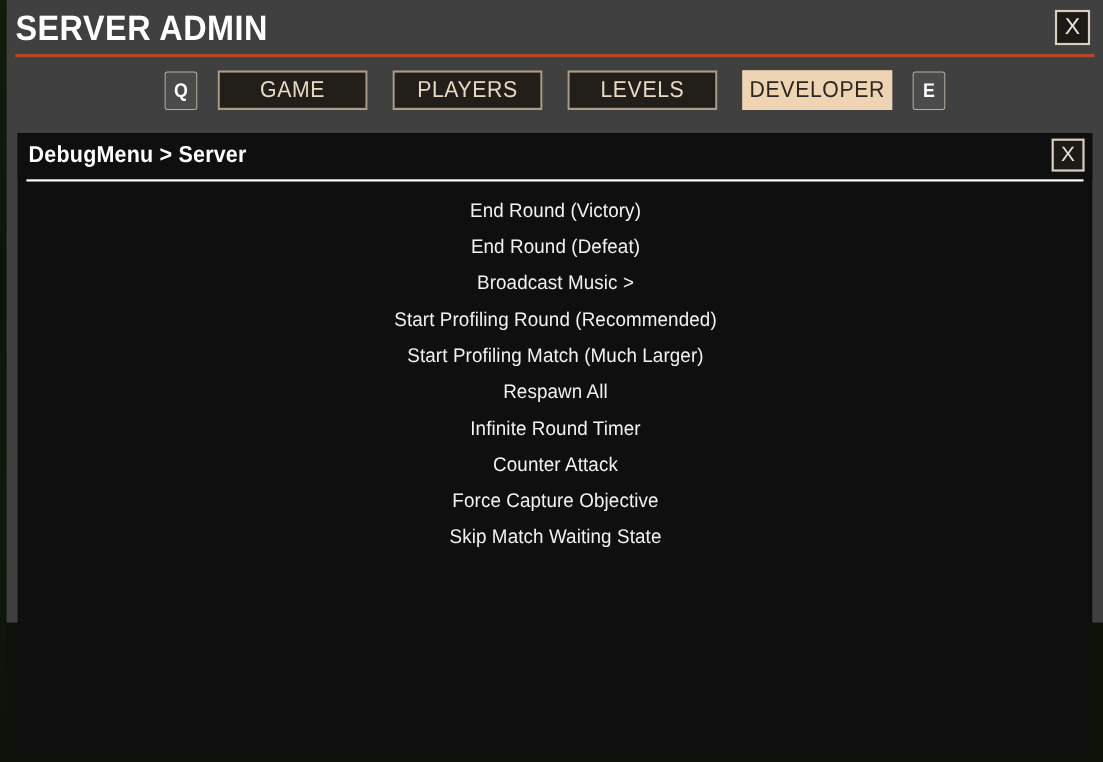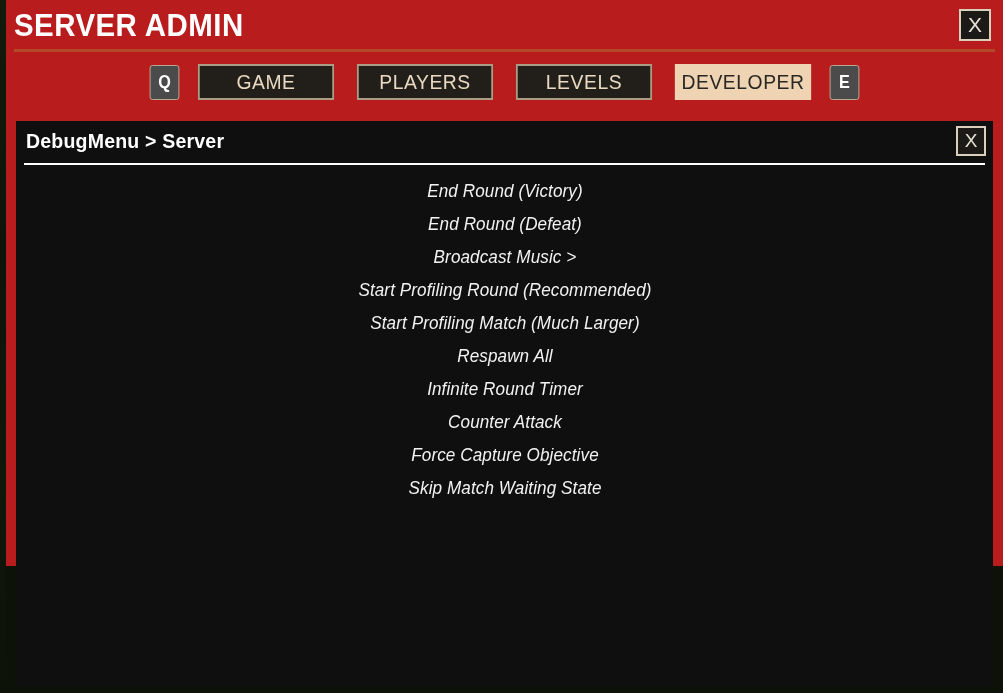--- a/index.html
+++ b/index.html
@@ -33,21 +33,21 @@
     background: linear-gradient(180deg,#131b0d 0%,#0e140a 35%,#10170b 70%,#0d1208 100%);
   }
 
   
   .admin-panel {
     position: absolute;
     left: 6px;
     top: 0;
     width: 997px;
     height: 566px;
-    background: #b91c1c;
+    background: #404040;
     box-sizing: border-box;
   }
 
   .admin-header {
     position: absolute;
     left: 0; top: 0;
     width: 997px;
     height: 52px;
   }
 
@@ -212,21 +212,20 @@
     top: 46px;
     width: 977px;
     height: 519px;
     overflow: hidden;
   }
 
   .menu-list {
     width: 977px;
     padding-top: 8px;
     box-sizing: border-box;
-    font-style: italic;
   }
 
   .menu-item {
     display: block;
     width: 340px;
     margin: 0 auto;
     padding: 2px 0;
     text-align: center;
     color: #f2f2f2;
     font-family: "Liberation Sans Narrow","Liberation Sans", sans-serif;

